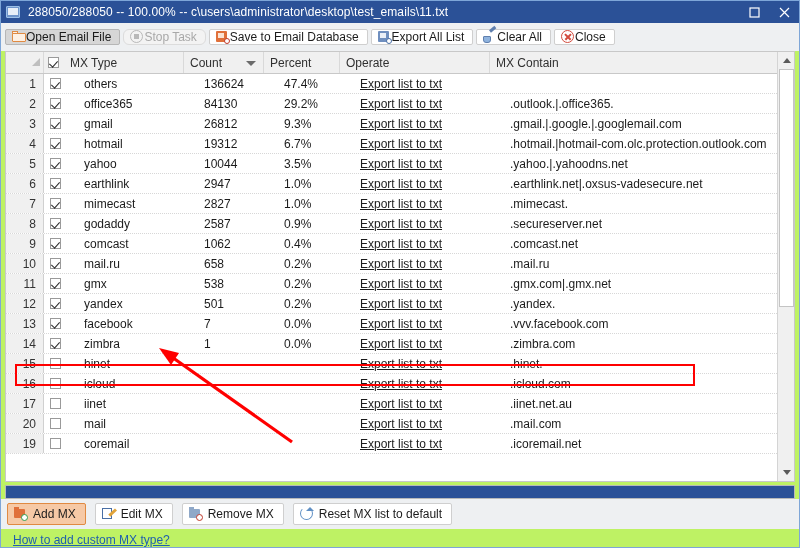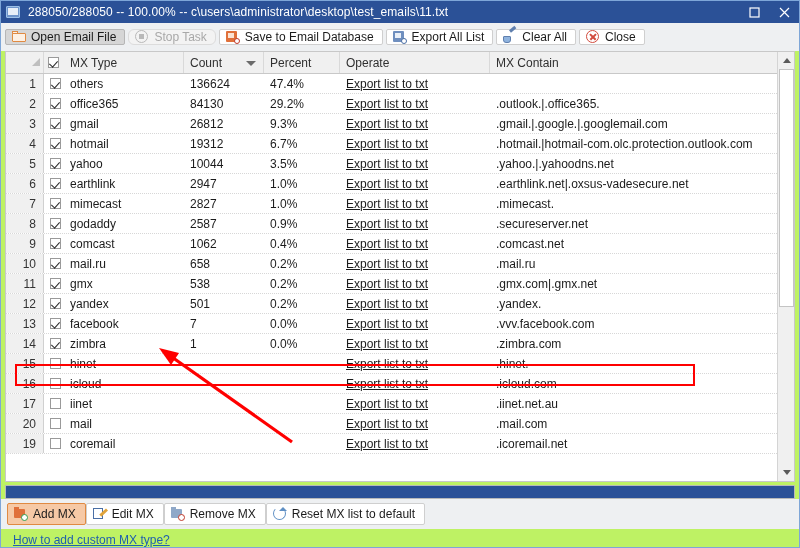--- a/index.html
+++ b/index.html
@@ -91,21 +91,20 @@
     background: #eef0f2;
     display: flex;
     align-items: center;
     padding: 0 4px;
     gap: 3px;
   }
   .tbtn {
     height: 16px;
     display: flex;
     align-items: center;
-    gap: 5px;
     padding: 0 8px 0 6px;
     background: #ffffff;
     border: 1px solid #cfcfcf;
     border-radius: 2px;
     font-size: 12px;
     color: #1b1b1b;
     white-space: nowrap;
     box-sizing: border-box;
   }
   .tbtn.active {
@@ -311,21 +310,21 @@
   }
   .cell.rownum {
     width: 38px;
     background: #f0f0f0;
     border-right: 1px solid #d0d0d0;
     justify-content: flex-end;
     padding-right: 7px;
     color: #333333;
   }
   .cell.chk { width: 22px; justify-content: center; }
-  .cell.mxtype { width: 118px; padding-left: 4px; }
+  .cell.mxtype { width: 118px; padding-left: 4px; margin-left: 14px; }
   .cell.count { width: 80px; padding-left: 6px; }
   .cell.percent { width: 76px; padding-left: 6px; }
   .cell.operate { width: 150px; padding-left: 6px; }
   .cell.contain { flex: 1 1 auto; padding-left: 6px; }
 
   .cbx {
     width: 11px;
     height: 11px;
     border: 1px solid #9a9a9a;
     background: #ffffff;
@@ -398,21 +397,21 @@
     box-sizing: border-box;
   }
 
   
   .bottombar {
     height: 30px;
     flex: 0 0 auto;
     display: flex;
     align-items: center;
     padding: 0 6px;
-    gap: 0;
+    gap: 9px;
     background: #eef0f2;
   }
   .bbtn {
     height: 22px;
     display: flex;
     align-items: center;
     gap: 5px;
     padding: 0 9px 0 6px;
     background: #ffffff;
     border: 1px solid #cfcfcf;

